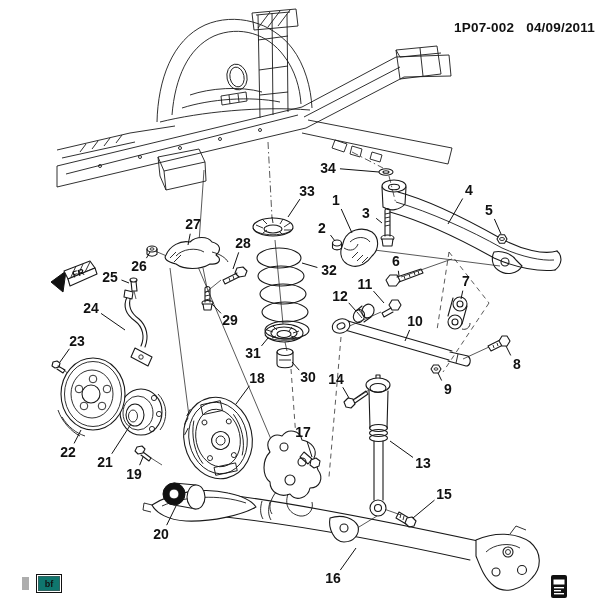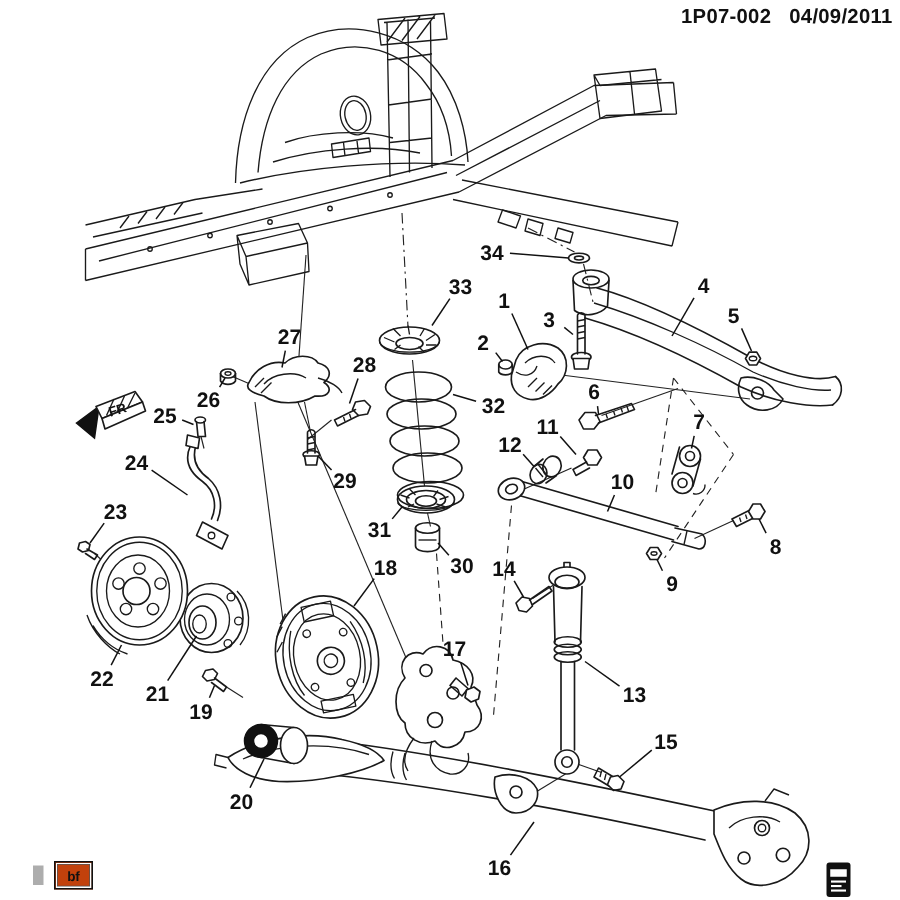--- a/index.html
+++ b/index.html
@@ -1,23 +1,23 @@
 <!DOCTYPE html>
 <html><head>
 <meta charset="utf-8">
 <style>
   html,body{margin:0;padding:0;background:#fff;}
   #page{position:relative;width:600px;height:600px;background:#fff;overflow:hidden;
         font-family:"Liberation Sans",sans-serif;}
   #diagram{position:absolute;inset:0;}
-  .header{position:absolute;top:3px;right:5px;display:flex;gap:12px;
+  .header{position:absolute;top:20px;right:5px;display:flex;gap:12px;
           font:bold 13.5px "Liberation Sans",sans-serif;color:#111;letter-spacing:.2px;}
   .bf-box{position:absolute;left:36px;top:574px;width:24px;height:17px;
           border:1.5px solid #111;display:flex;align-items:center;justify-content:center;
-          font:bold 9px "Liberation Sans",sans-serif;color:#111;background:#c2410c;
+          font:bold 9px "Liberation Sans",sans-serif;color:#111;background:#0f766e;
           box-shadow:inset 0 0 0 1px #fff, inset 0 0 0 1.5px #555;}
   .scan-artifact{position:absolute;left:22px;top:577px;width:7px;height:13px;background:#adadad;}
   
   path,ellipse,circle,line,polygon,polyline,rect{vector-effect:none;}
   .p{stroke:#1a1a1a;stroke-width:1.1;fill:none;stroke-linecap:round;stroke-linejoin:round;}
   .pf{stroke:#1a1a1a;stroke-width:1.1;fill:#fff;stroke-linejoin:round;}
   .fr{stroke:#1a1a1a;stroke-width:0.9;fill:none;stroke-linejoin:round;}
   .thin{stroke:#222;stroke-width:0.75;fill:none;}
   .dash{stroke:#222;stroke-width:0.75;fill:none;stroke-dasharray:5 4;}
   .dashdot{stroke:#222;stroke-width:0.75;fill:none;stroke-dasharray:7 3 1.5 3;}

